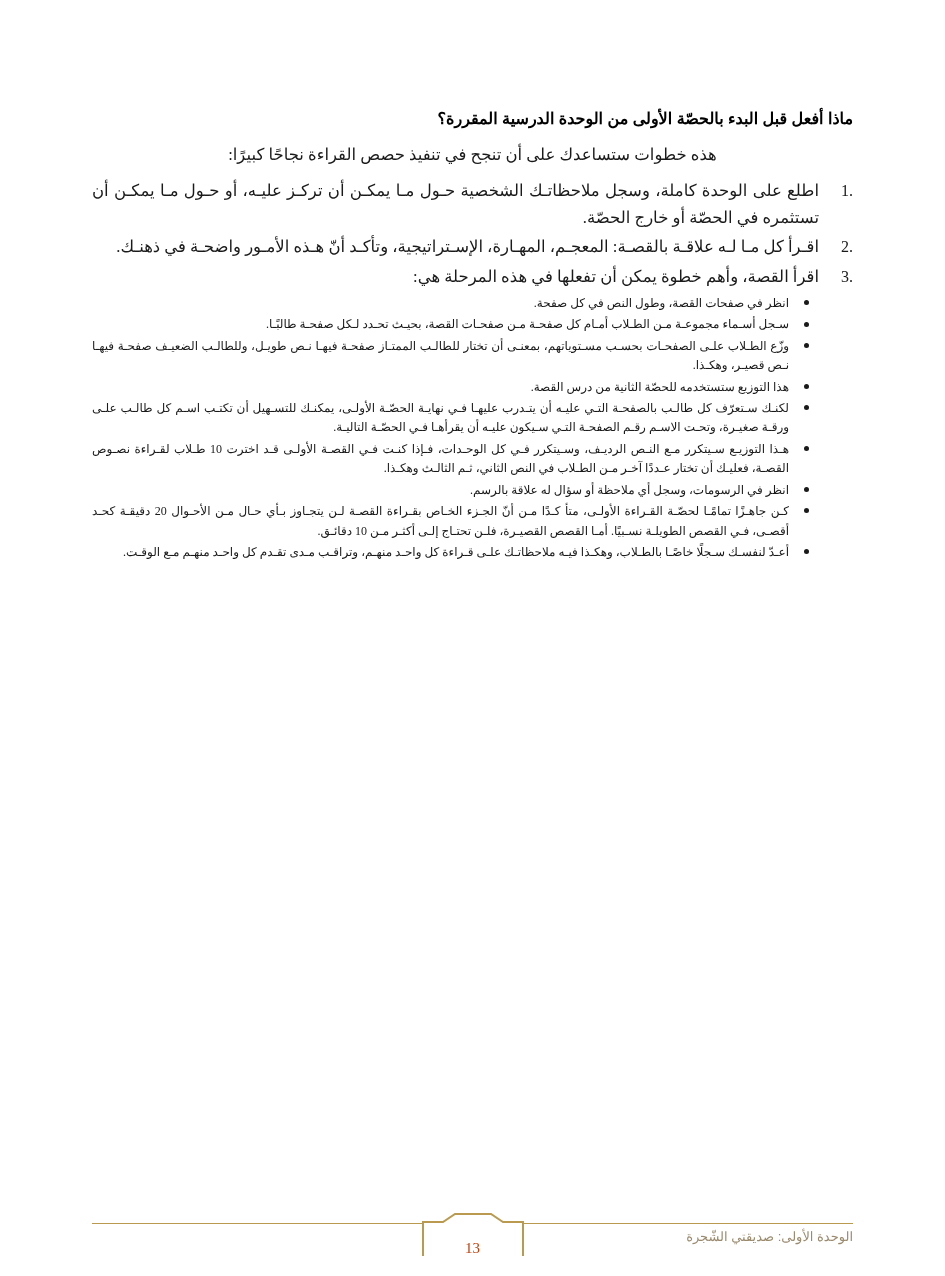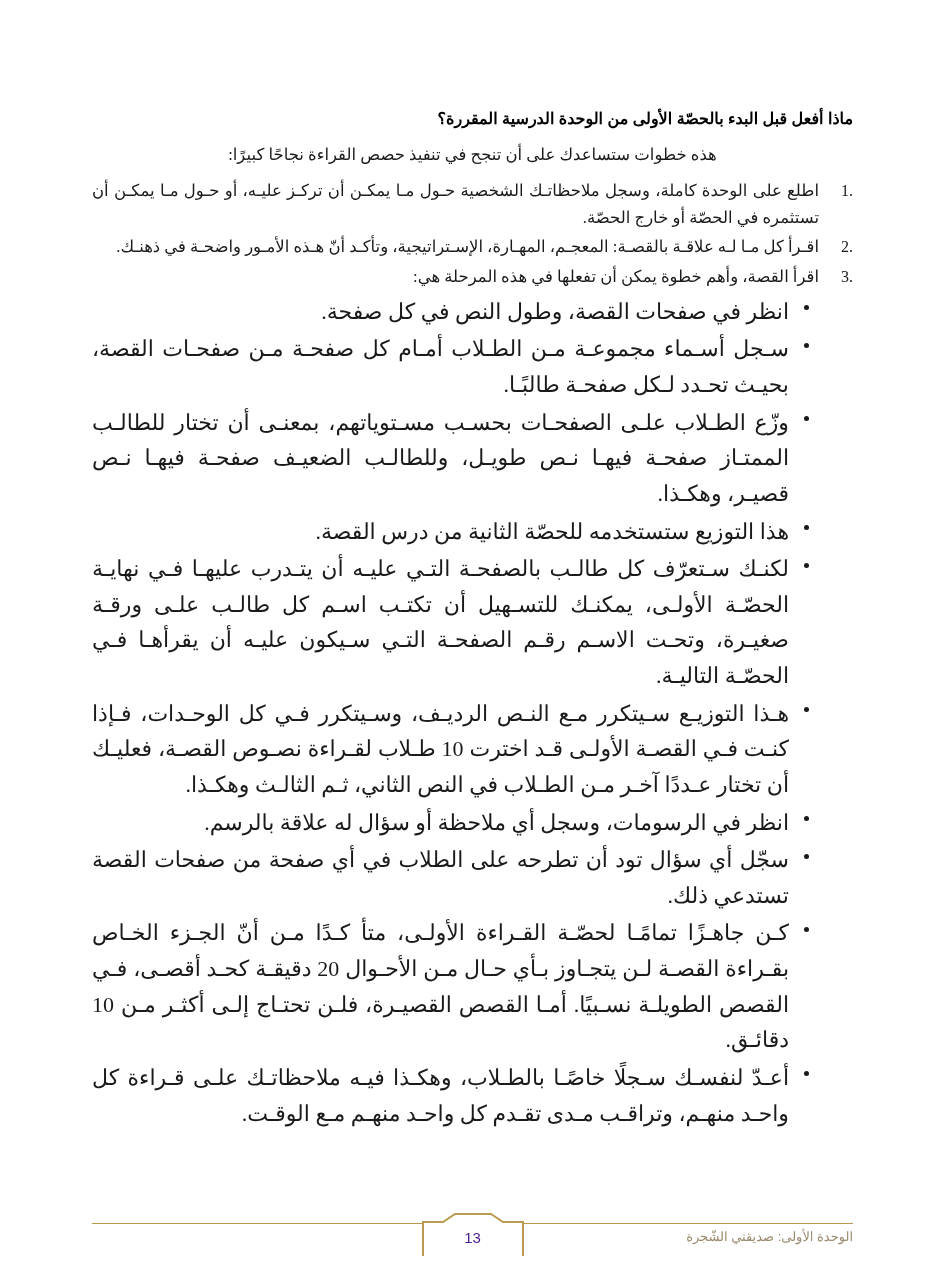--- a/index.html
+++ b/index.html
@@ -61,21 +61,21 @@
     font-size: 16px;
     direction: ltr;
   }
   ul.bullets {
     list-style: none;
     margin: 2px 0 0 0;
     padding: 0;
   }
   ul.bullets > li {
     position: relative;
-    font-size: 22px;
+    font-size: 12px;
     line-height: 1.62;
     text-align: justify;
     text-align-last: right;
     margin-bottom: 2px;
     padding-right: 64px;
   }
   ul.bullets > li .dot {
     position: absolute;
     right: 44px;
     top: 0.52em;
@@ -106,26 +106,26 @@
     position: absolute;
     bottom: 18px;
     left: 50%;
     transform: translateX(-50%);
     width: 104px;
     height: 46px;
   }
   .footer-tab svg { display: block; }
   .page-number {
     position: absolute;
-    bottom: 30px;
+    bottom: 19px;
     left: 50%;
     transform: translateX(-50%);
-    font-family: Liberation Sans, sans-serif;
+    font-family: Liberation Serif, serif;
     font-size: 15px;
-    color: #4c1d95;
+    color: #c2410c;
     direction: ltr;
   }
   .footer-caption {
     position: absolute;
     bottom: 32px;
     right: 92px;
     font-family: "Liberation Sans", sans-serif;
     font-size: 13px;
     color: #9b8b6e;
     white-space: nowrap;
@@ -178,24 +178,20 @@
         <span class="dot"></span>
         <span>لكنـك سـتعرّف كل طالـب بالصفحـة التـي عليـه أن يتـدرب عليهـا فـي نهايـة الحصّـة الأولـى، يمكنـك للتسـهيل أن تكتـب اسـم كل طالـب علـى ورقـة صغيـرة، وتحـت الاسـم رقـم الصفحـة التـي سـيكون عليـه أن يقرأهـا فـي الحصّـة التاليـة.</span>
       </li>
       <li>
         <span class="dot"></span>
         <span>هـذا التوزيـع سـيتكرر مـع النـص الرديـف، وسـيتكرر فـي كل الوحـدات، فـإذا كنـت فـي القصـة الأولـى قـد اخترت 10 طـلاب لقـراءة نصـوص القصـة، فعليـك أن تختار عـددًا آخـر مـن الطـلاب في النص الثاني، ثـم الثالـث وهكـذا.</span>
       </li>
       <li class="center-last">
         <span class="dot"></span>
         <span>انظر في الرسومات، وسجل أي ملاحظة أو سؤال له علاقة بالرسم.</span>
-      </li>
-      <li class="center-last">
-        <span class="dot"></span>
-        <span>سجّل أي سؤال تود أن تطرحه على الطلاب في أي صفحة من صفحات القصة تستدعي ذلك.</span>
       </li>
       <li>
         <span class="dot"></span>
         <span>كـن جاهـزًا تمامًـا لحصّـة القـراءة الأولـى، متأ كـدًا مـن أنّ الجـزء الخـاص بقـراءة القصـة لـن يتجـاوز بـأي حـال مـن الأحـوال 20 دقيقـة كحـد أقصـى، فـي القصص الطويلـة نسـبيًا. أمـا القصص القصيـرة، فلـن تحتـاج إلـى أكثـر مـن 10 دقائـق.</span>
       </li>
       <li>
         <span class="dot"></span>
         <span>أعـدّ لنفسـك سـجلًا خاصًـا بالطـلاب، وهكـذا فيـه ملاحظاتـك علـى قـراءة كل واحـد منهـم، وتراقـب مـدى تقـدم كل واحـد منهـم مـع الوقـت.</span>
       </li>
     </ul>

